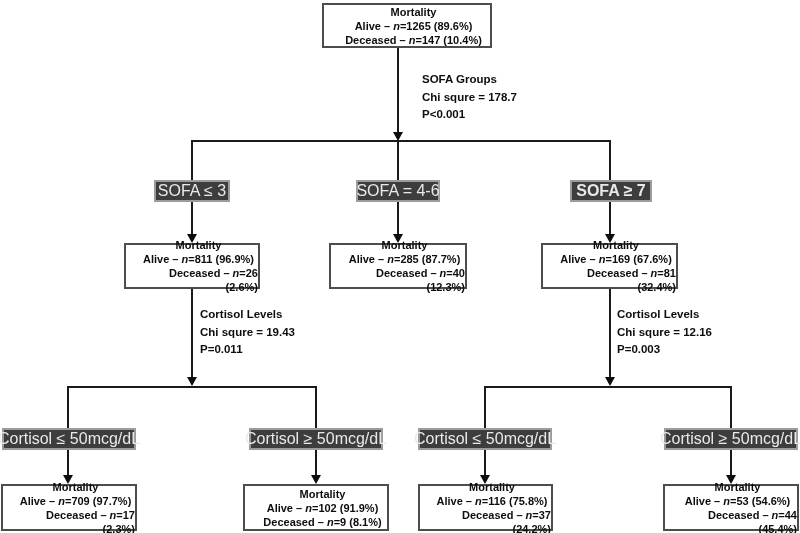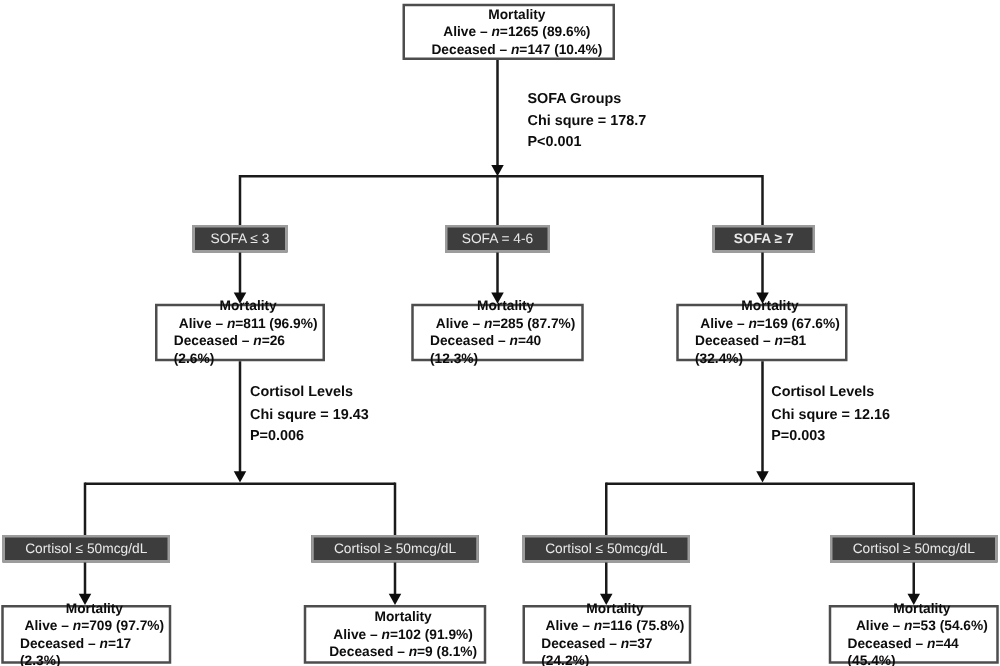--- a/index.html
+++ b/index.html
@@ -4,29 +4,29 @@
 <style>
   html,body { margin:0; padding:0; background:#ffffff; }
   .stage {
     position:relative; width:800px; height:533px; background:#ffffff;
     font-family:"Liberation Sans", sans-serif; color:#111; overflow:hidden;
   }
   
   .wbox {
     position:absolute; background:#ffffff; border:2px solid #4d4d4d;
     display:flex; flex-direction:column; align-items:center; justify-content:center;
-    font-weight:bold; font-size:11px; line-height:14px; text-align:left;
+    font-weight:bold; font-size:11px; line-height:14px; text-align:right;
     box-sizing:border-box; color:#0d0d0d;padding-left:13px;
   }
   .wbox .title { font-size:11px; }
   
   .dbox {
     position:absolute; background:#3d3d3d; border:2px solid #9c9c9c;
     color:#e9e9e9; display:flex; align-items:center; justify-content:center;
-    font-size:11px; box-sizing:border-box; height:22px; white-space:nowrap;
+    font-size:16px; box-sizing:border-box; height:22px; white-space:nowrap;
   }
   
   .vline { position:absolute; width:1.5px; background:#1a1a1a; }
   .hline { position:absolute; height:1.5px; background:#1a1a1a; }
   
   .arr {
     position:absolute; width:0; height:0;
     border-left:5px solid transparent; border-right:5px solid transparent;
     border-top:9px solid #0d0d0d;
   }
@@ -86,21 +86,21 @@
     <div class="title">Mortality</div>
     <div class="stat">Alive – <i>n</i>=169 (67.6%)</div>
     <div class="stat">Deceased – <i>n</i>=81 (32.4%)</div>
   </div>
 
   <div class="vline" style="left:191px; top:289px; height:89px;"></div>
   <div class="arr" style="left:187px; top:377px;"></div>
   <div class="ann" style="left:200px; top:306px;">
     <div>Cortisol Levels</div>
     <div>Chi squre = 19.43</div>
-    <div>P=0.006</div>
+    <div>P=0.011</div>
   </div>
 
   <div class="vline" style="left:609px; top:289px; height:89px;"></div>
   <div class="arr" style="left:605px; top:377px;"></div>
   <div class="ann" style="left:617px; top:306px;">
     <div>Cortisol Levels</div>
     <div>Chi squre = 12.16</div>
     <div>P=0.003</div>
   </div>
 

